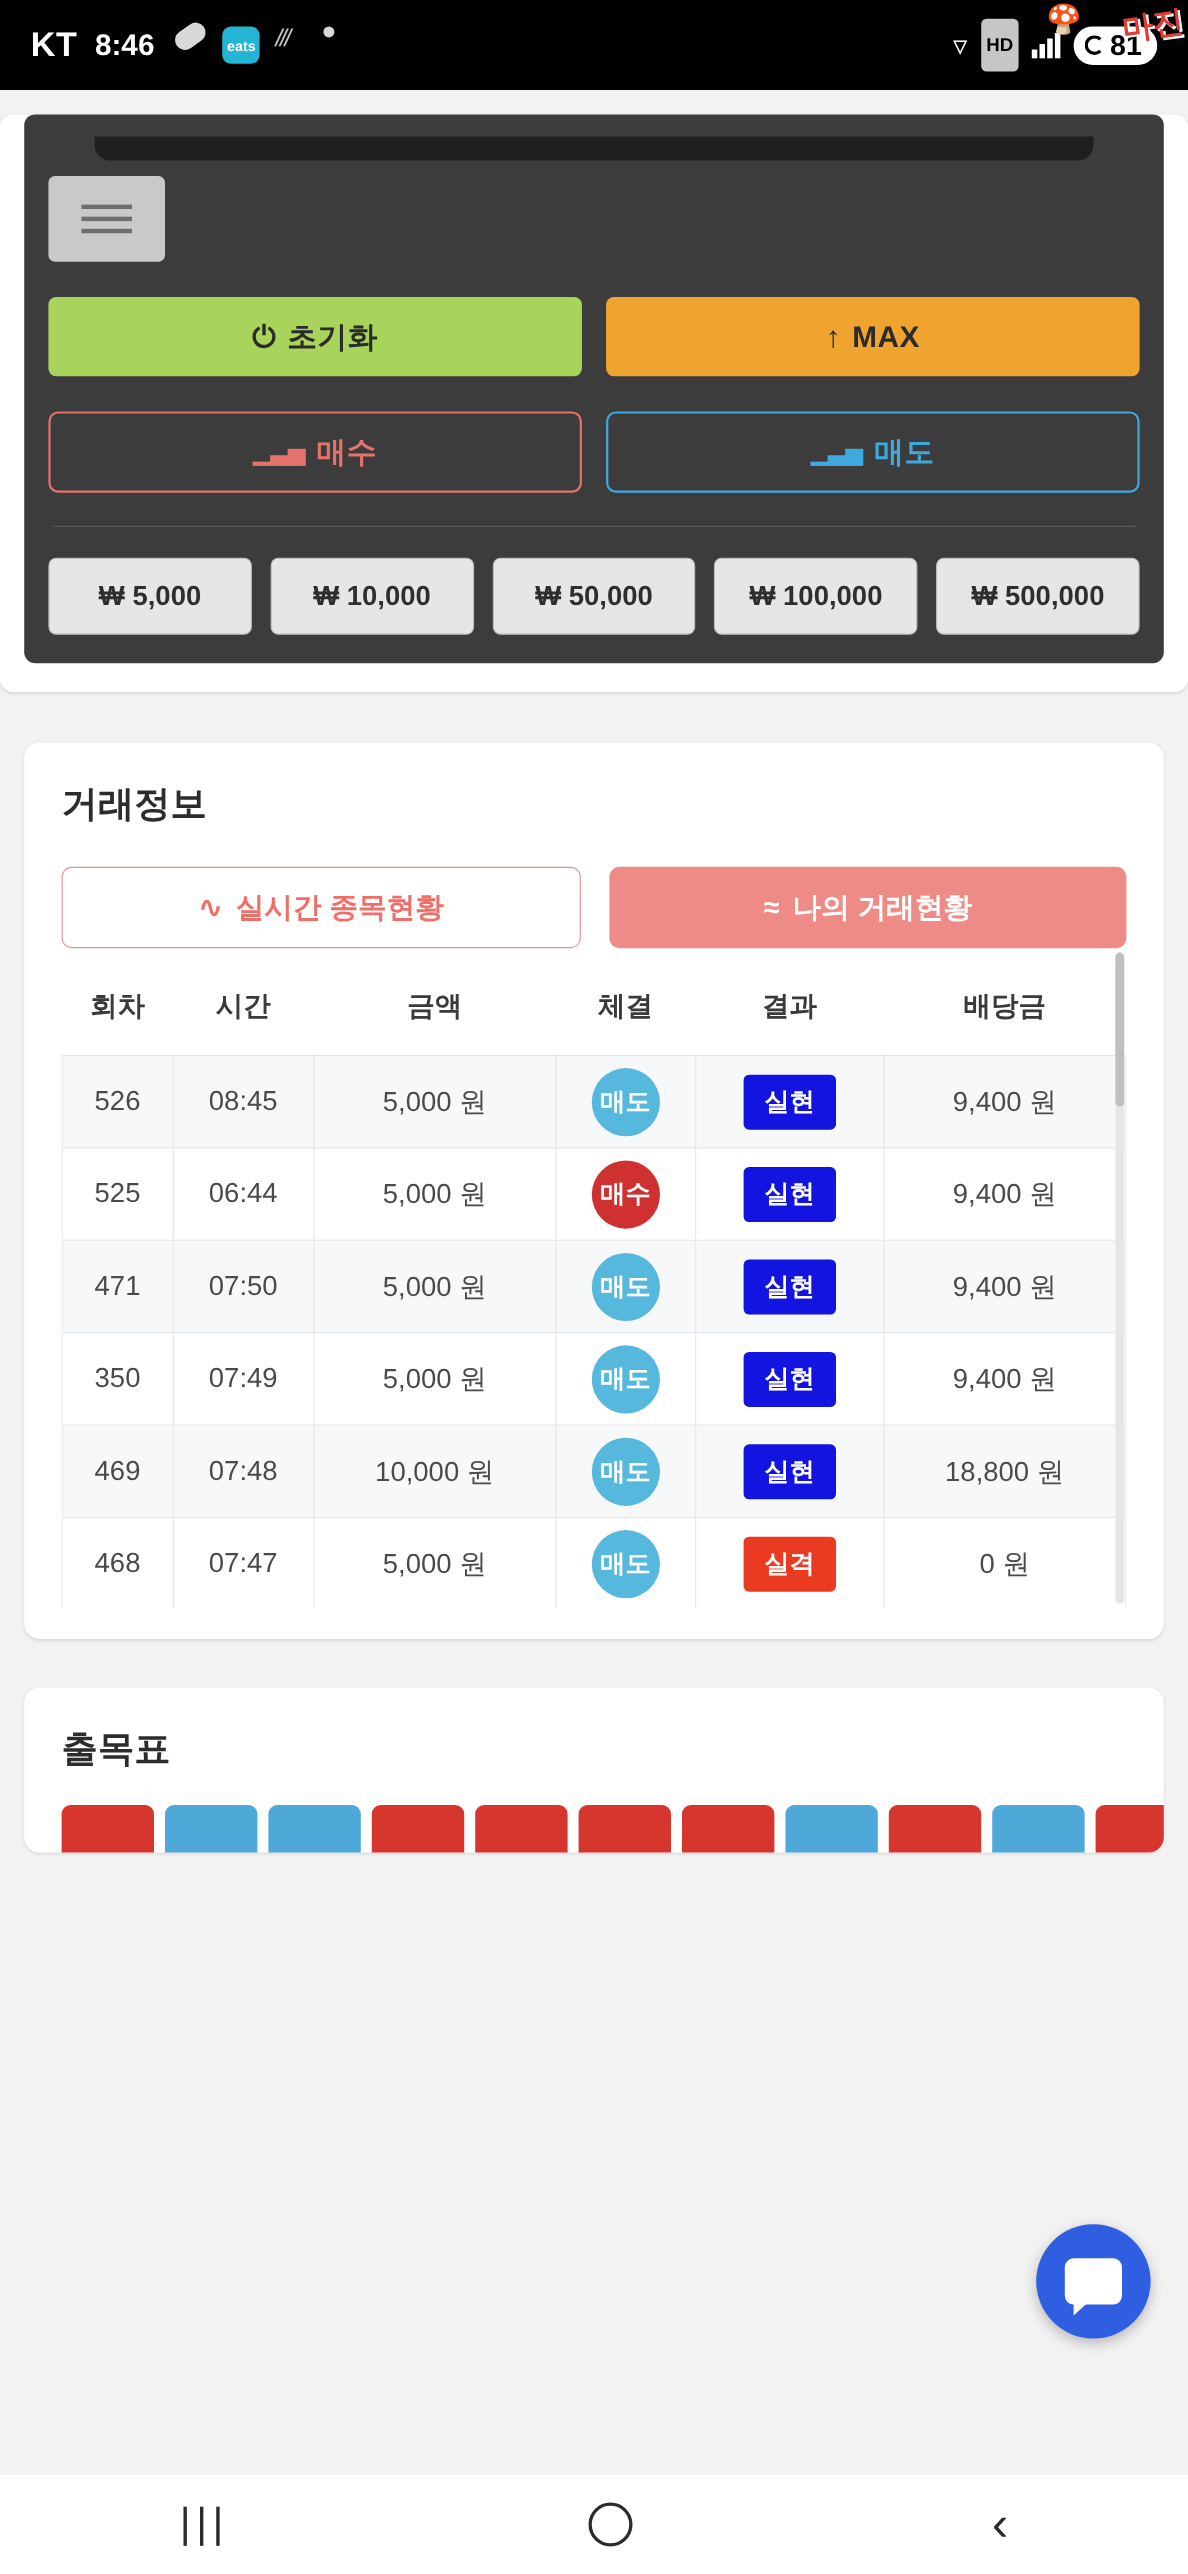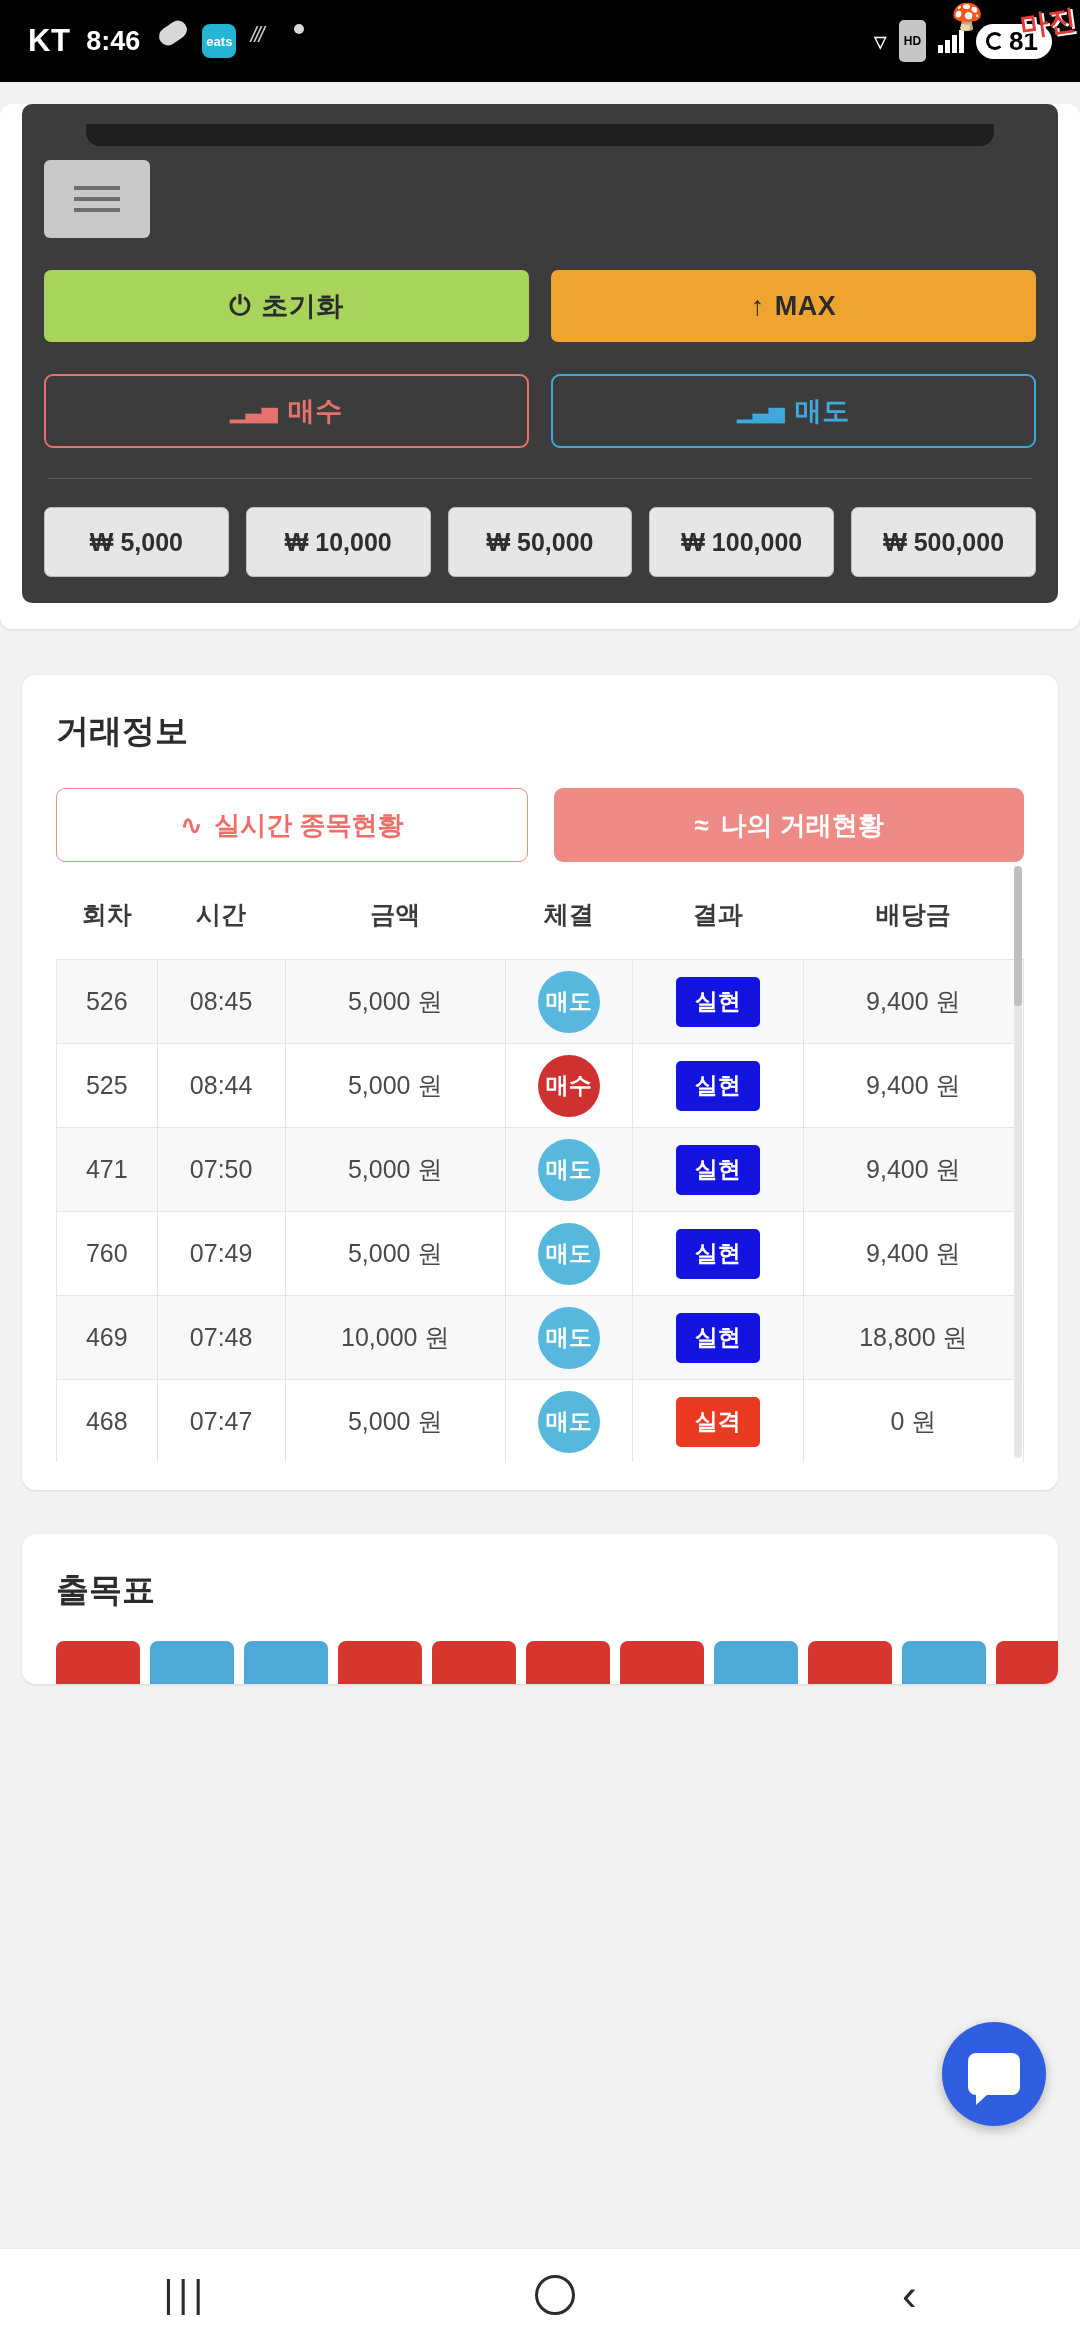--- a/index.html
+++ b/index.html
@@ -29,21 +29,21 @@
     display: flex; align-items: center; justify-content: center;
   }
   .hash-icon {
     width: 30px; height: 22px; color: #c9c9c9; font-size: 22px;
     line-height: 22px; font-style: italic; letter-spacing: -2px;
   }
   .dot-icon { width: 10px; height: 10px; border-radius: 50%; background: #d8d8d8; }
   .sb-right { margin-left: auto; display: flex; align-items: center; gap: 12px; }
   .wifi-icon { font-size: 26px; color: #fff; }
   .hd-badge {
-    background: #c6c6c6; color: #000; font-size: 12px; font-weight: 700;
+    background: #c6c6c6; color: #000; font-size: 17px; font-weight: 700;
     border-radius: 5px; padding: 14px 5px;
   }
   .sig-icon { display: flex; align-items: flex-end; gap: 2px; height: 24px; }
   .sig-icon i { width: 5px; background: #fff; display: block; }
   .batt {
     background: #fff; color: #000; border-radius: 18px;
     font-size: 26px; font-weight: 700; padding: 2px 14px 2px 10px;
     display: flex; align-items: center; gap: 5px;
   }
   .batt-arc {
@@ -297,36 +297,36 @@
             <tr>
               <td>526</td>
               <td>08:45</td>
               <td>5,000 원</td>
               <td><span class="chip-circle c-sell">매도</span></td>
               <td><span class="res-box r-win">실현</span></td>
               <td>9,400 원</td>
             </tr>
             <tr>
               <td>525</td>
-              <td>08:44</td>
+              <td>06:44</td>
               <td>5,000 원</td>
               <td><span class="chip-circle c-buy">매수</span></td>
               <td><span class="res-box r-win">실현</span></td>
               <td>9,400 원</td>
             </tr>
             <tr>
               <td>471</td>
               <td>07:50</td>
               <td>5,000 원</td>
               <td><span class="chip-circle c-sell">매도</span></td>
               <td><span class="res-box r-win">실현</span></td>
               <td>9,400 원</td>
             </tr>
             <tr>
-              <td>760</td>
+              <td>350</td>
               <td>07:49</td>
               <td>5,000 원</td>
               <td><span class="chip-circle c-sell">매도</span></td>
               <td><span class="res-box r-win">실현</span></td>
               <td>9,400 원</td>
             </tr>
             <tr>
               <td>469</td>
               <td>07:48</td>
               <td>10,000 원</td>

